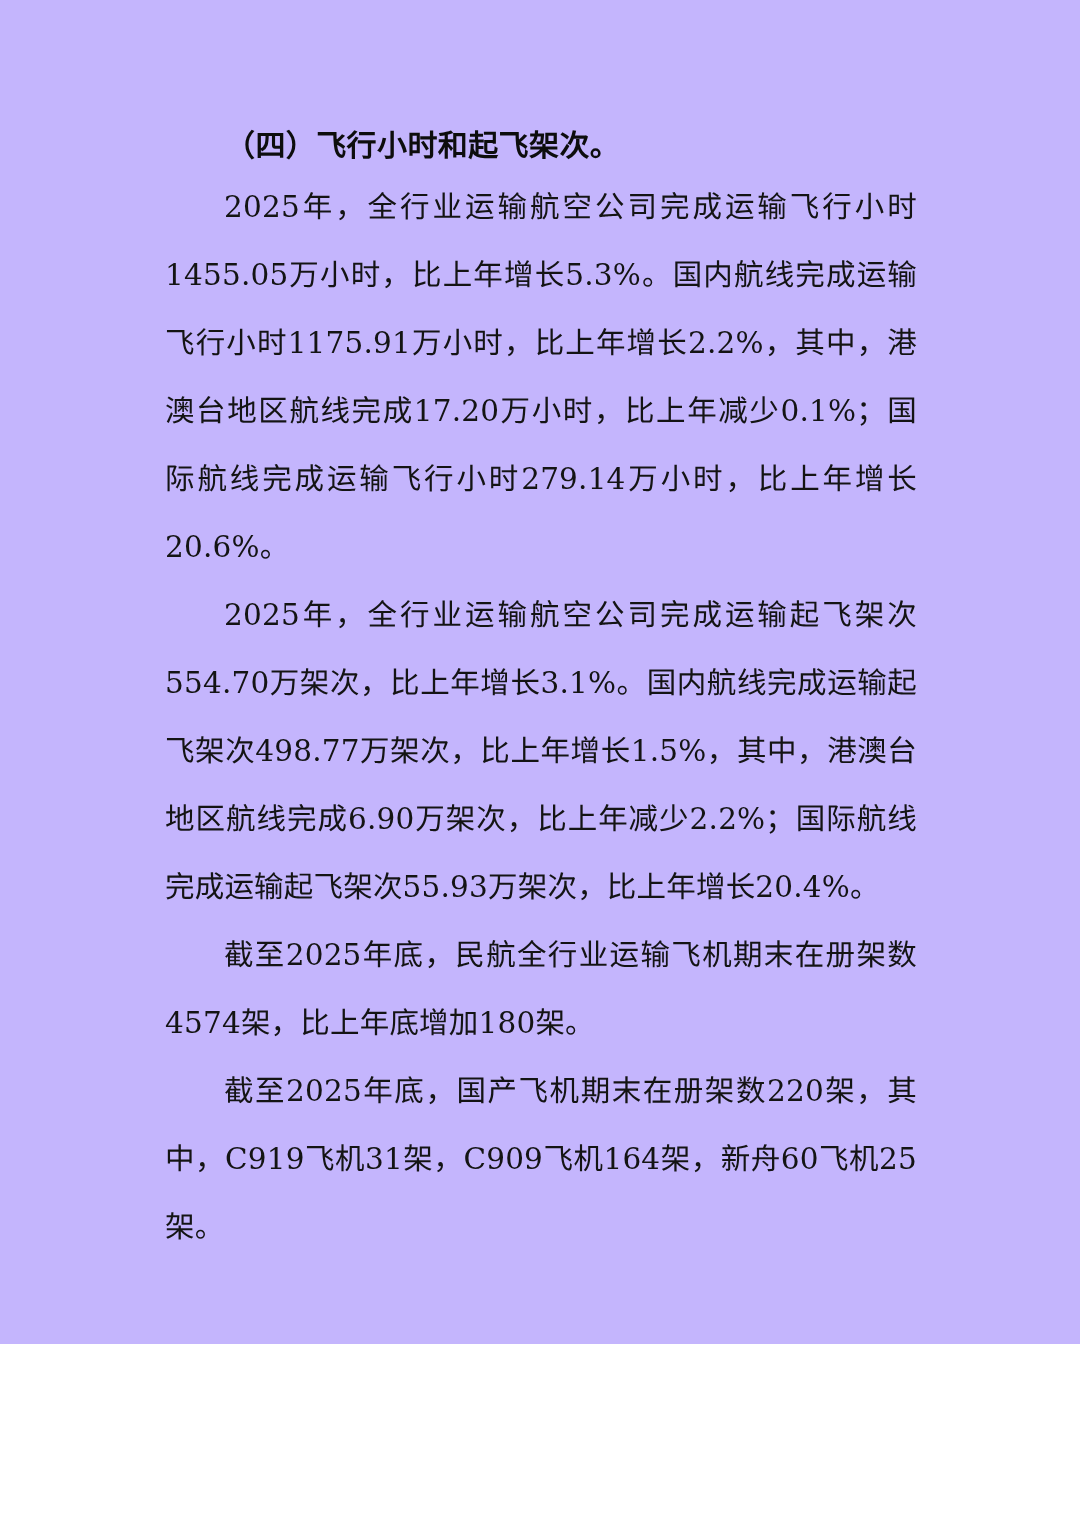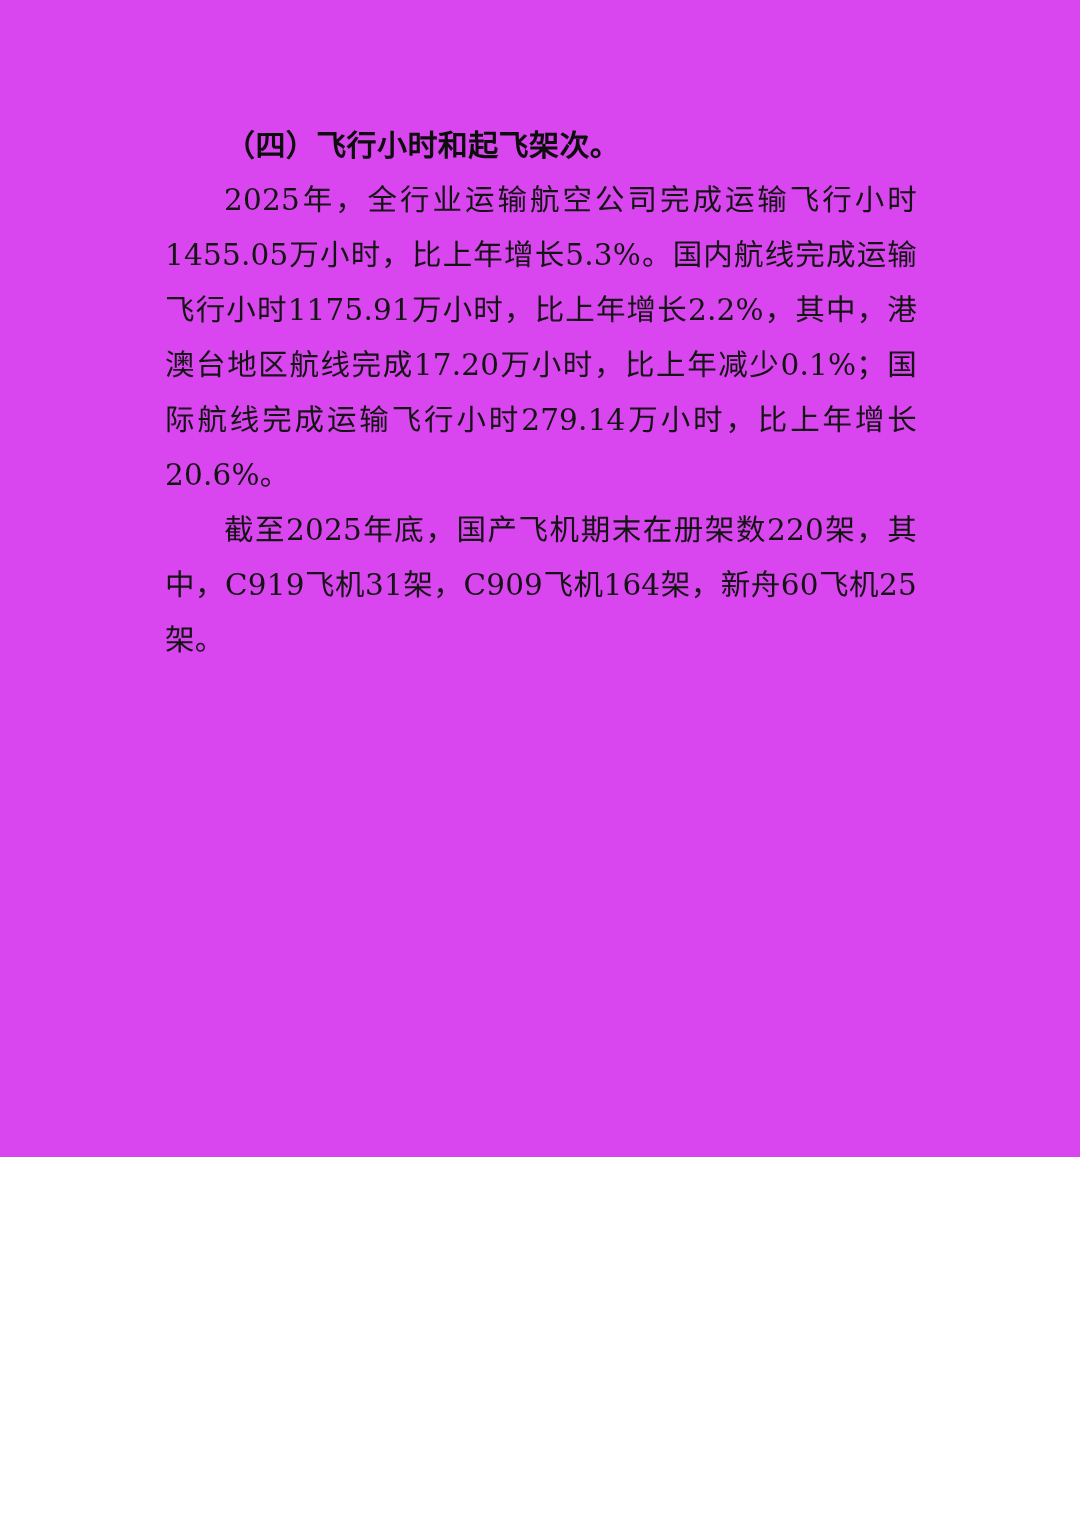--- a/index.html
+++ b/index.html
@@ -4,22 +4,22 @@
 <style>
   html, body {
     margin: 0;
     padding: 0;
     background: #ffffff;
   }
 
   .page {
     position: relative;
     width: 1080px;
-    height: 1157px;
-    background: #d946ef;
+    height: 1344px;
+    background: #c4b5fd;
     overflow: hidden;
     font-family: "DejaVu Serif", "Liberation Serif", serif;
     color: #111111;
   }
 
   
   .content {
     position: absolute;
     left: 165px;
     top: 118px;
@@ -36,21 +36,21 @@
     color: #0d0d0d;
     font-family: "DejaVu Serif", "Liberation Serif", serif;
   }
 
   .section-heading.spaced {
     margin-top: 24px;
   }
 
   .para {
     font-size: 29.5px;
-    line-height: 55px;
+    line-height: 68px;
     text-indent: 59px;
     margin: 0;
     text-align: justify;
     text-justify: inter-character;
     color: #141414;
     letter-spacing: 0.2px;
   }
 
   .para.tight {
     margin-top: 0;
@@ -80,25 +80,27 @@
 <body>
 
 <div class="page">
 
   <div class="content">
 
     <h2 class="section-heading">（四）飞行小时和起飞架次。</h2>
 
     <p class="para tight">2025年，全行业运输航空公司完成运输飞行小时1455.05万小时，比上年增长5.3%。国内航线完成运输飞行小时1175.91万小时，比上年增长2.2%，其中，港澳台地区航线完成17.20万小时，比上年减少0.1%；国际航线完成运输飞行小时279.14万小时，比上年增长20.6%。</p>
 
+    <p class="para gap">2025年，全行业运输航空公司完成运输起飞架次554.70万架次，比上年增长3.1%。国内航线完成运输起飞架次498.77万架次，比上年增长1.5%，其中，港澳台地区航线完成6.90万架次，比上年减少2.2%；国际航线完成运输起飞架次55.93万架次，比上年增长20.4%。</p>
 
 
 
 
 
+    <p class="para tight">截至2025年底，民航全行业运输飞机期末在册架数4574架，比上年底增加180架。</p>
 
     <p class="para gap">截至2025年底，国产飞机期末在册架数220架，其中，C919飞机31架，C909飞机164架，新舟60飞机25架。</p>
 
   </div>
 
   <div class="page-number">4</div>
 
 </div>
 
 </body></html>

